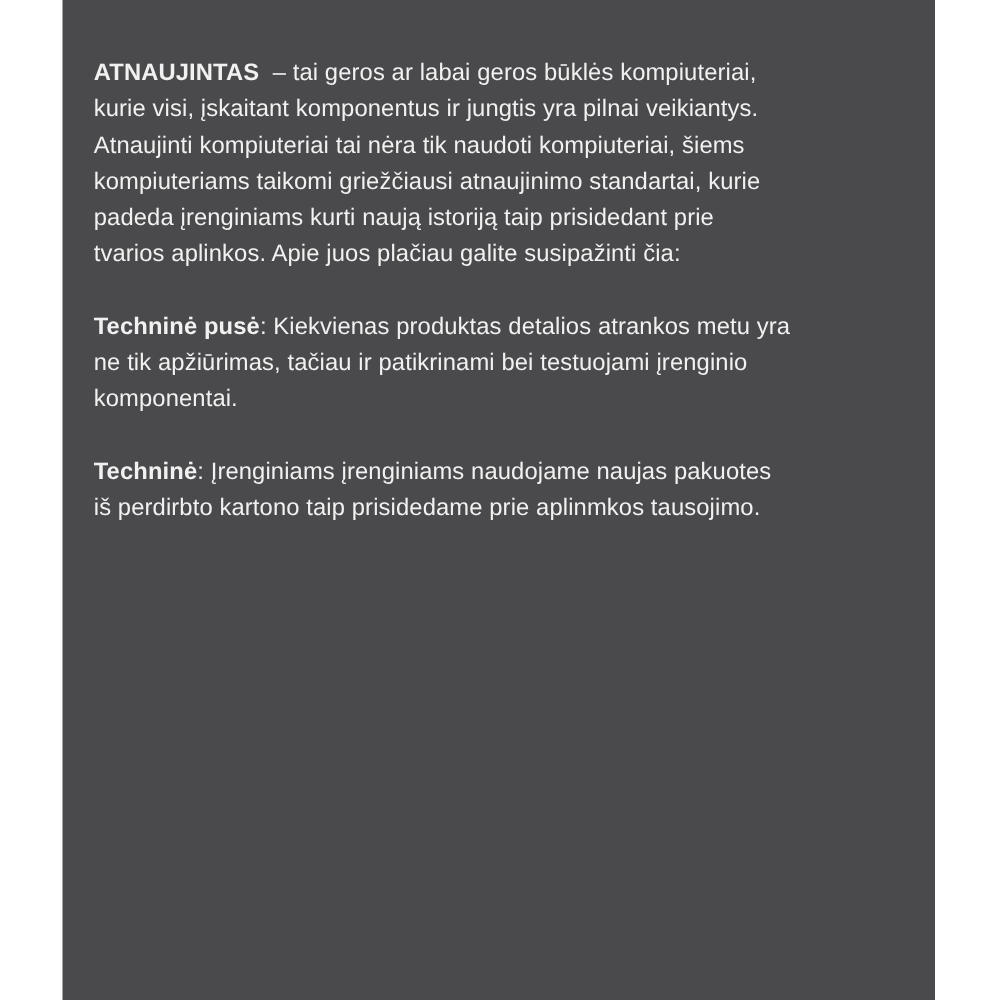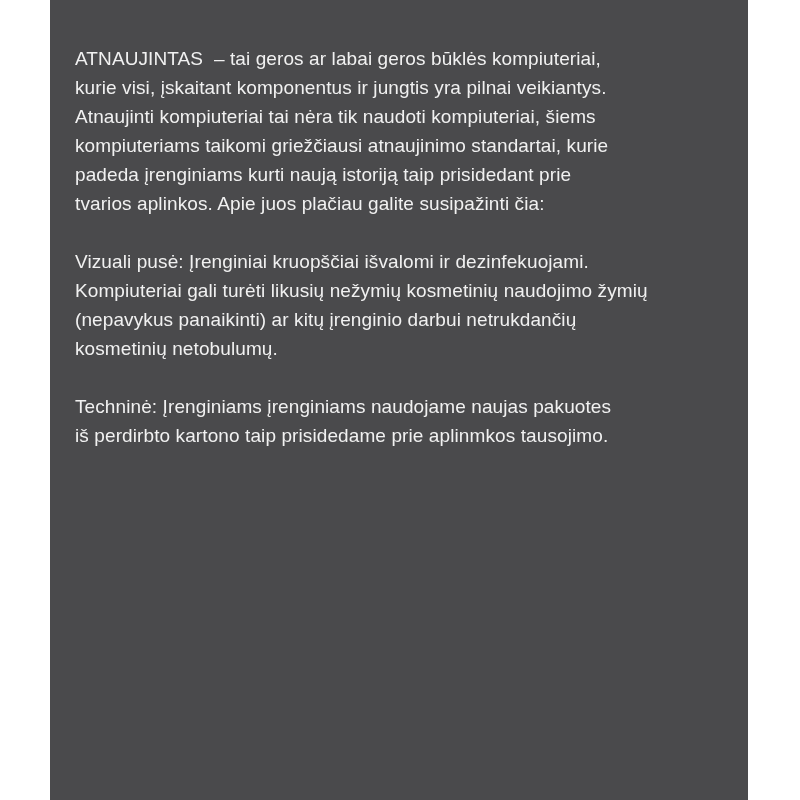--- a/index.html
+++ b/index.html
@@ -28,36 +28,35 @@
   .panel p {
     margin: 0 0 29px 0;
     font-size: 19px;
     line-height: 29px;
     font-weight: normal;
     color: var(--text-color, #f1f1f1);
     white-space: pre;
     letter-spacing: 0.1px;
   }
   .panel p strong {
-    font-weight: normal;
+    font-weight: bold;
   }
 </style>
 </head>
 <body>
 
 <div class="panel">
   <p><strong>ATNAUJINTAS</strong><span>  – tai geros ar labai geros būklės kompiuteriai,
 kurie visi, įskaitant komponentus ir jungtis yra pilnai veikiantys.
 Atnaujinti kompiuteriai tai nėra tik naudoti kompiuteriai, šiems
 kompiuteriams taikomi griežčiausi atnaujinimo standartai, kurie
 padeda įrenginiams kurti naują istoriją taip prisidedant prie
 tvarios aplinkos. Apie juos plačiau galite susipažinti čia:</span></p>
 
+  <p><strong>Techninė pusė</strong><span>: Kiekvienas produktas detalios atrankos metu yra
+ne tik apžiūrimas, tačiau ir patikrinami bei testuojami įrenginio
+komponentai.</span></p>
 
 
-  <p><strong>Vizuali pusė</strong><span>: Įrenginiai kruopščiai išvalomi ir dezinfekuojami.
-Kompiuteriai gali turėti likusių nežymių kosmetinių naudojimo žymių
-(nepavykus panaikinti) ar kitų įrenginio darbui netrukdančių
-kosmetinių netobulumų.</span></p>
 
   <p><strong>Techninė</strong><span>: Įrenginiams įrenginiams naudojame naujas pakuotes
 iš perdirbto kartono taip prisidedame prie aplinmkos tausojimo.</span></p>
 </div>
 
 </body></html>

